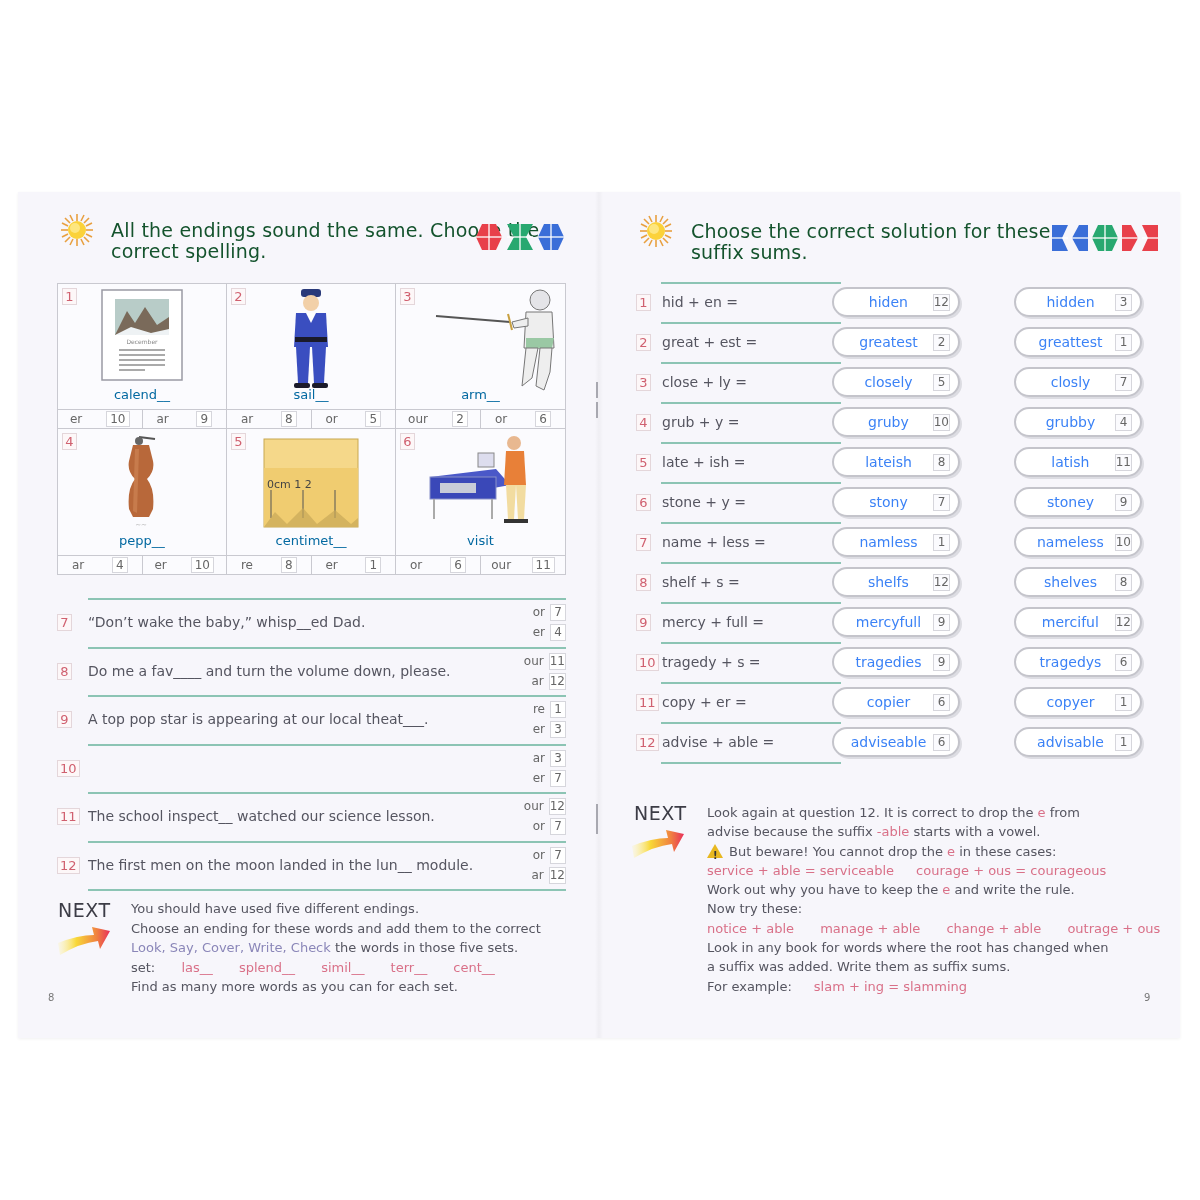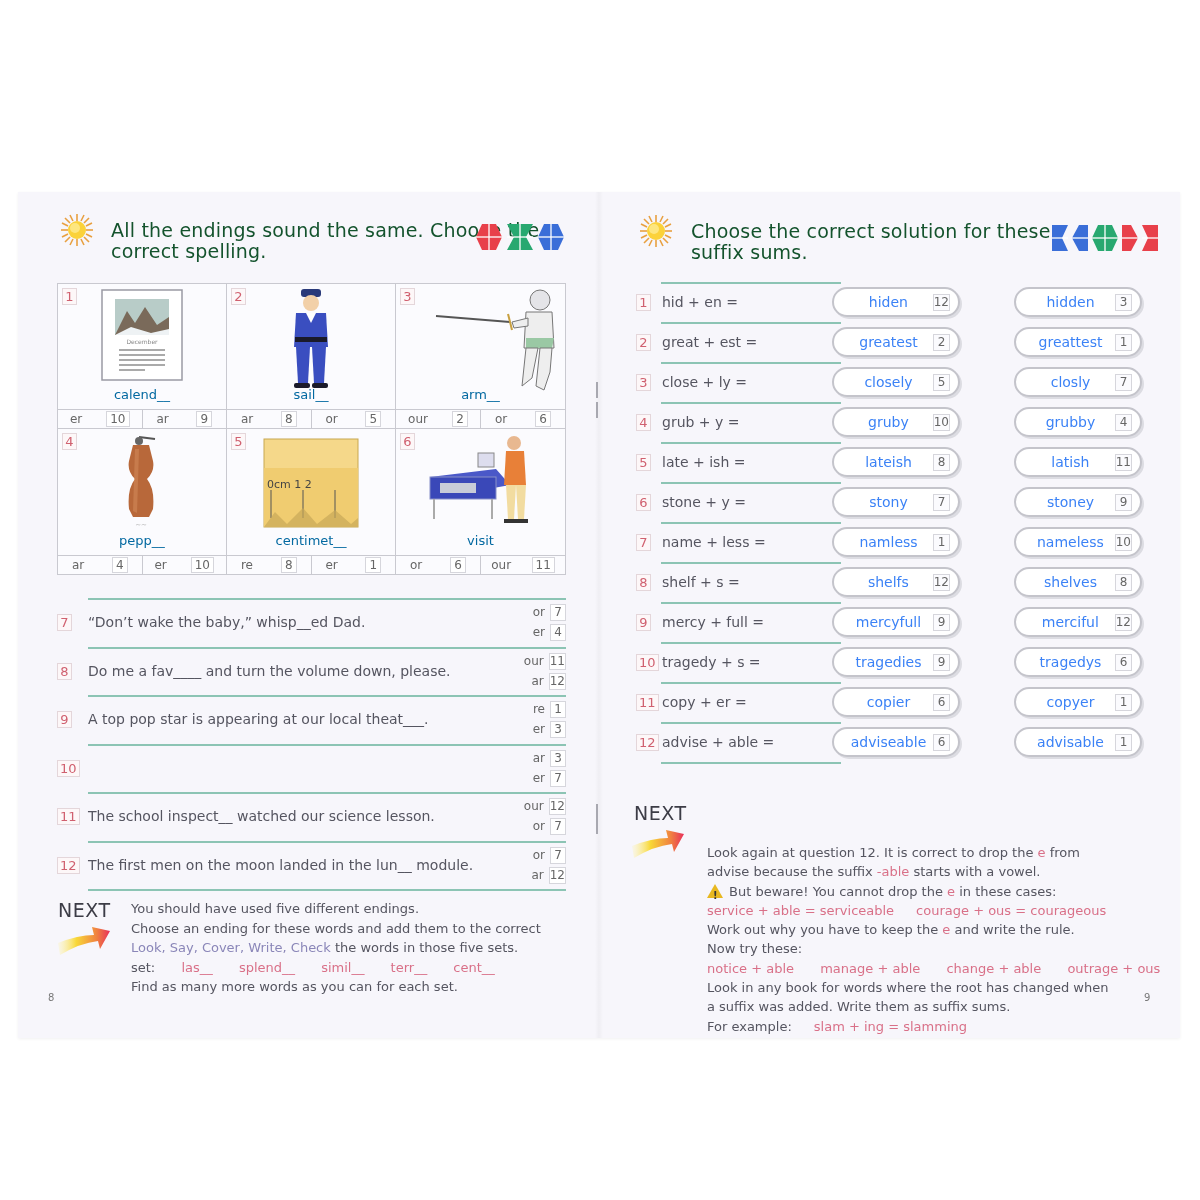--- a/index.html
+++ b/index.html
@@ -632,21 +632,21 @@
       <defs>
           <linearGradient id="gb" x1="0" x2="1" y1="0" y2="0">
             <stop offset="0" stop-color="#fff3a0" stop-opacity="0.2"></stop>
             <stop offset="0.35" stop-color="#f8d838"></stop>
             <stop offset="0.75" stop-color="#f08040"></stop>
             <stop offset="1" stop-color="#e8305a"></stop>
           </linearGradient>
         </defs>
       <path d="M0 20 Q20 12 36 12 L34 4 L52 8 L42 26 L40 18 Q22 20 2 32 Z" fill="url(#gb)"></path>
     </svg>
-    <div class="next-text" style="left:108px; top:611px; line-height:19.3px;margin-top:40px;">
+    <div class="next-text" style="left:108px; top:611px; line-height:19.3px;">
       <div><span>Look again at question 12. It is correct to drop the </span><span class="pink">e</span><span> from</span></div>
       <div><span>advise  because the suffix </span><span class="pink">-able</span><span> starts with a vowel.</span></div>
       <div><span class="warn"></span><span>But beware!  You cannot drop the </span><span class="pink">e</span><span> in these cases:</span></div>
       <div><span class="pink">service + able = serviceable</span><span class="gap"></span><span class="pink">courage + ous = courageous</span></div>
       <div><span>Work out why you have to keep the </span><span class="pink">e</span><span> and write the rule.</span></div>
       <div>Now try these:</div>
       <div>
         <span class="pink">notice + able</span><span class="gap"></span>
         <span class="pink">manage + able</span><span class="gap"></span>
         <span class="pink">change + able</span><span class="gap"></span>

